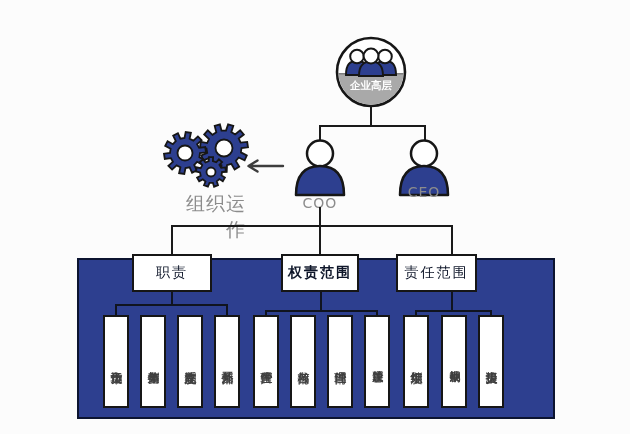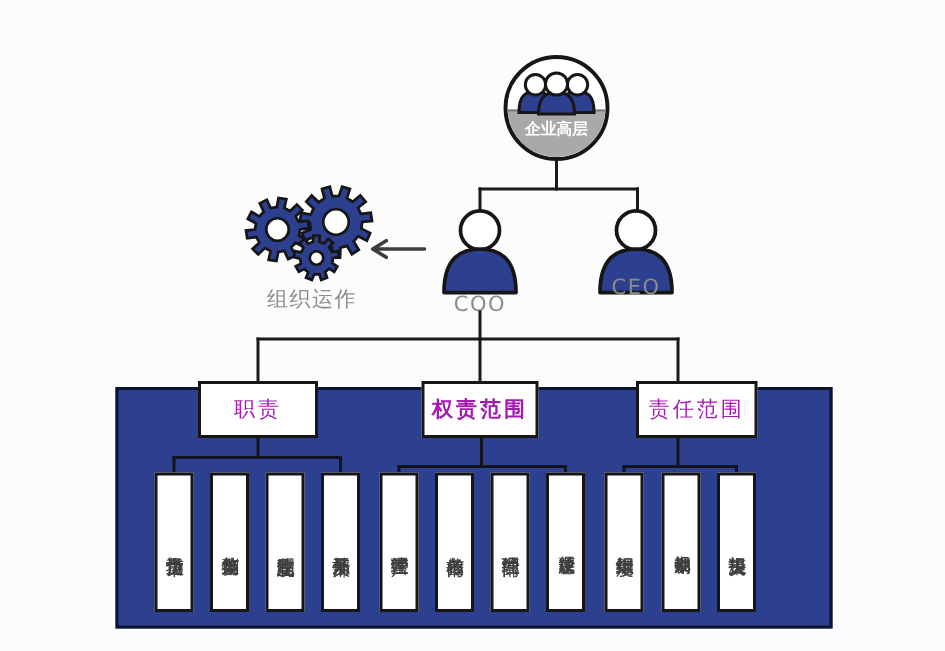--- a/index.html
+++ b/index.html
@@ -5,21 +5,21 @@
   html,body{margin:0;padding:0;background:#fff;}
   #stage{
     position:relative;width:630px;height:434px;background:#fcfcfc;overflow:hidden;
     font-family:"DejaVu Sans","Liberation Sans",sans-serif;
   }
   .ln{position:absolute;background:#1a1a1a;}
   .gray-label{position:absolute;color:#8c8c8c;text-align:center;font-size:14px;letter-spacing:1px;}
   .hdr{
     position:absolute;top:254px;height:38px;background:#ffffff;border:2.5px solid #161616;
     box-sizing:border-box;display:flex;align-items:center;justify-content:center;
-    font-size:14px;color:#a21caf;letter-spacing:2px;z-index:3;
+    font-size:14px;color:#0f172a;letter-spacing:2px;z-index:3;
   }
   .vbox{
     position:absolute;top:315px;width:26px;height:93px;background:#ffffff;border:2px solid #161616;
     box-sizing:border-box;display:flex;align-items:center;justify-content:center;
     writing-mode:vertical-rl;text-orientation:upright;color:#3f3f3f;line-height:1.08;z-index:3;
   }
   .panel-ln{position:absolute;background:#10141f;z-index:2;}
   #bluepanel{
     position:absolute;left:77px;top:258px;width:478px;height:161px;
     background:#2d3f8f;border:2.5px solid #0c1430;box-sizing:border-box;z-index:1;
@@ -72,21 +72,21 @@
   <div class="gray-label" style="left:399px;top:184px;width:50px;">CEO</div>
 
   <svg id="gearsvg" style="left:158px;top:122px;" width="94" height="72" viewBox="0 0 94 72">
       <path d="M83.5 26.0 L82.9 30.4 L88.8 33.4 L86.6 38.4 L80.7 35.5 L77.8 38.9 L81.2 44.6 L76.6 47.5 L73.3 41.9 L69.0 43.2 L68.7 49.8 L63.3 49.8 L63.5 43.3 L59.2 42.1 L55.4 47.5 L50.8 44.6 L54.5 39.2 L51.6 35.9 L45.4 38.4 L43.2 33.4 L49.2 30.9 L48.5 26.5 L42.0 25.3 L42.8 19.9 L49.2 21.1 L51.0 17.0 L46.2 12.5 L49.8 8.3 L54.5 12.8 L58.3 10.3 L56.7 3.9 L61.9 2.4 L63.5 8.7 L68.0 8.6 L70.1 2.4 L75.3 3.9 L73.3 10.1 L77.1 12.5 L82.2 8.3 L85.8 12.5 L80.7 16.5 L82.6 20.6 L89.2 19.9 L90.0 25.3 Z" fill="#2d3f8f" stroke="#161616" stroke-width="1.8"></path>
       <circle cx="66" cy="26" r="8.5" fill="#ffffff" stroke="#161616" stroke-width="1.8"></circle>
       <path d="M42.0 31.0 L41.4 35.2 L46.8 38.1 L44.4 42.8 L39.1 39.8 L36.2 42.9 L38.8 48.4 L34.1 50.8 L31.6 45.3 L27.5 46.0 L26.3 52.0 L21.1 51.2 L22.4 45.3 L18.6 43.4 L14.1 47.6 L10.4 43.9 L14.9 39.8 L12.9 36.1 L6.8 36.9 L6.0 31.7 L12.0 31.0 L12.6 26.8 L7.2 23.9 L9.6 19.2 L14.9 22.2 L17.8 19.1 L15.2 13.6 L19.9 11.2 L22.4 16.7 L26.5 16.0 L27.7 10.0 L32.9 10.8 L31.6 16.7 L35.4 18.6 L39.9 14.4 L43.6 18.1 L39.1 22.2 L41.1 25.9 L47.2 25.1 L48.0 30.3 Z" fill="#2d3f8f" stroke="#161616" stroke-width="1.8"></path>
       <circle cx="27" cy="31" r="7.5" fill="#ffffff" stroke="#161616" stroke-width="1.8"></circle>
       <path d="M64.0 50.0 L63.5 53.4 L66.9 55.6 L64.8 59.2 L61.4 57.1 L58.8 59.3 L60.0 63.2 L56.1 64.7 L54.9 60.8 L51.5 60.9 L49.9 64.7 L46.0 63.2 L47.5 59.5 L44.8 57.4 L41.2 59.2 L39.1 55.6 L42.7 53.8 L42.0 50.4 L38.0 49.5 L38.7 45.4 L42.7 46.2 L44.3 43.2 L41.9 40.0 L45.1 37.3 L47.5 40.5 L50.7 39.2 L50.9 35.1 L55.1 35.1 L54.9 39.2 L58.2 40.3 L60.9 37.3 L64.1 40.0 L61.4 42.9 L63.2 45.9 L67.3 45.4 L68.0 49.5 Z" fill="#2d3f8f" stroke="#161616" stroke-width="1.8"></path>
       <circle cx="53" cy="50" r="4.5" fill="#ffffff" stroke="#161616" stroke-width="1.8"></circle>
     </svg>
-  <div class="gray-label" style="left:170px;top:191px;width:76px;font-size:14px;">组织运作</div>
+  <div class="gray-label" style="left:170px;top:191px;width:76px;font-size:19px;text-align:right;">组织运作</div>
   <svg style="left:243px;top:157px;" width="42" height="18" viewBox="0 0 42 18">
     <path d="M 40 9 L 6 9 M 14.5 3.5 L 5.5 9 L 14.5 14.5" fill="none" stroke="#3d3d3d" stroke-width="2.4" stroke-linecap="round" stroke-linejoin="round"></path>
   </svg>
 
   <div class="ln" style="left:319px;top:207px;width:2px;height:20px;"></div>
   <div class="ln" style="left:171px;top:225px;width:282px;height:2px;"></div>
   <div class="ln" style="left:171px;top:225px;width:2px;height:33px;"></div>
   <div class="ln" style="left:319px;top:225px;width:2px;height:33px;"></div>
   <div class="ln" style="left:451px;top:225px;width:2px;height:33px;"></div>
 
@@ -104,21 +104,21 @@
       <div class="vbox" style="left: 214px; font-size: 12px;">开拓外部关系</div>
       <div class="hdr" style="left: 281px; width: 78px; font-weight: bold;">权责范围</div>
       <div class="panel-ln" style="left: 320px; top: 292px; width: 2px; height: 20px;"></div>
       <div class="panel-ln" style="left: 265px; top: 310px; width: 113px; height: 2px;"></div>
       <div class="panel-ln" style="left: 265px; top: 310px; width: 2px; height: 7px;"></div>
       <div class="panel-ln" style="left: 376px; top: 310px; width: 2px; height: 7px;"></div>
       <div class="vbox" style="left: 253px; font-size: 12px;">管理生产经营</div>
       <div class="vbox" style="left: 290px; font-size: 12px;">各部门考核</div>
       <div class="vbox" style="left: 327px; font-size: 12px;">管理部门经理</div>
       <div class="vbox" style="left: 364px; font-size: 11px;">总经理决策建议</div>
-      <div class="hdr" style="left: 424px; width: 81px;">责任范围</div>
+      <div class="hdr" style="left: 396px; width: 81px;">责任范围</div>
       <div class="panel-ln" style="left: 451px; top: 292px; width: 2px; height: 20px;"></div>
       <div class="panel-ln" style="left: 415px; top: 310px; width: 77px; height: 2px;"></div>
       <div class="panel-ln" style="left: 415px; top: 310px; width: 2px; height: 7px;"></div>
       <div class="panel-ln" style="left: 490px; top: 310px; width: 2px; height: 7px;"></div>
       <div class="vbox" style="left: 403px; font-size: 12px;">组织年度计划</div>
       <div class="vbox" style="left: 441px; font-size: 11px;">推动中长期规划</div>
       <div class="vbox" style="left: 478px; font-size: 12px;">担责决策损失</div>
     </div>
 
 </div>

